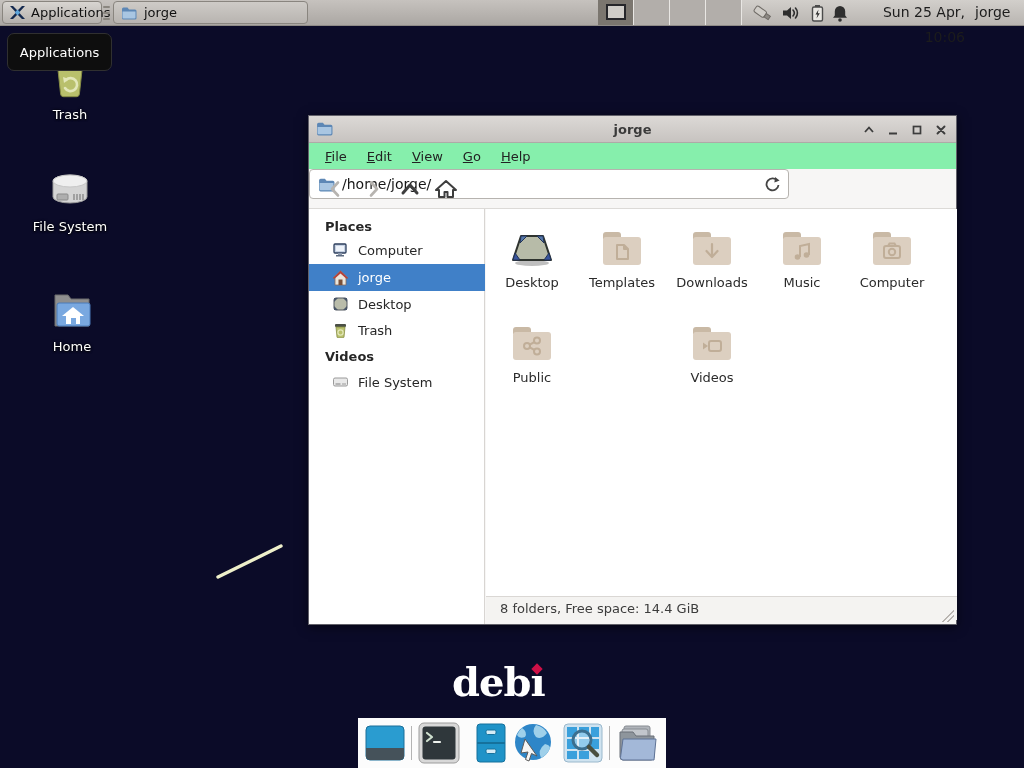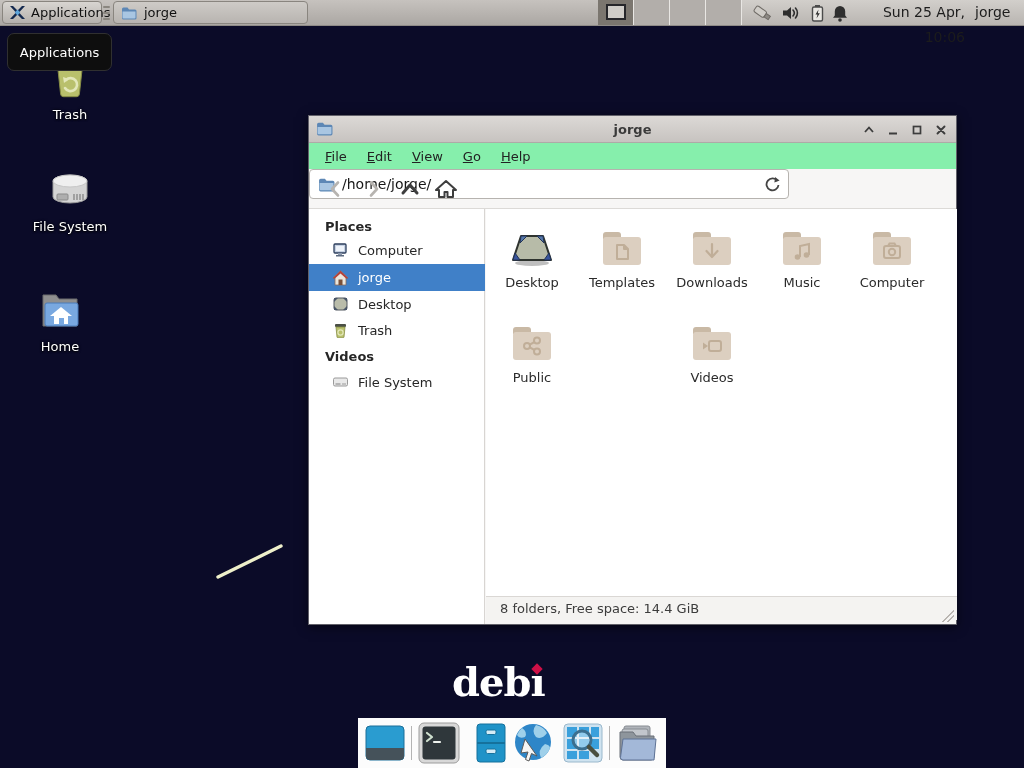--- a/index.html
+++ b/index.html
@@ -35,21 +35,21 @@
   
   #tooltip { left:7px; top:33px; width:105px; height:38px; background:#0e0e0e;
     border:1px solid #303030; border-radius:7px; color:#fff; font-size:13px;
     display:flex; align-items:center; justify-content:center; z-index:60; }
 
   
   .desk-icon { width:96px; display:flex; flex-direction:column; align-items:center; z-index:5; }
   .desk-icon .lbl { margin-top:5px; font-size:13px; color:#fff; text-shadow:0 1px 2px #000, 0 0 3px #000; }
   #desk-trash { left:22px; top:54px; }
   #desk-fs { left:22px; top:166px; }
-  #desk-home { left:12px; top:286px;justify-content:space-between; }
+  #desk-home { left:24px; top:286px;justify-content:space-between; }
 
   
   #debian { left:452px; top:658px; width:140px; height:50px; color:#fff;
     font-family:"DejaVu Serif", serif; font-size:40px; line-height:48px; letter-spacing:-1px;font-weight:bold; }
   #debian .idot { position:relative; display:inline-block; }
   #debian .diamond { position:absolute; left:50%; top:7px; width:8px; height:8px;
     margin-left:-4px; background:#ce1047; transform:rotate(45deg); }
 
   
   #win { left:308px; top:115px; width:649px; height:510px; background:#f7f6f5;

